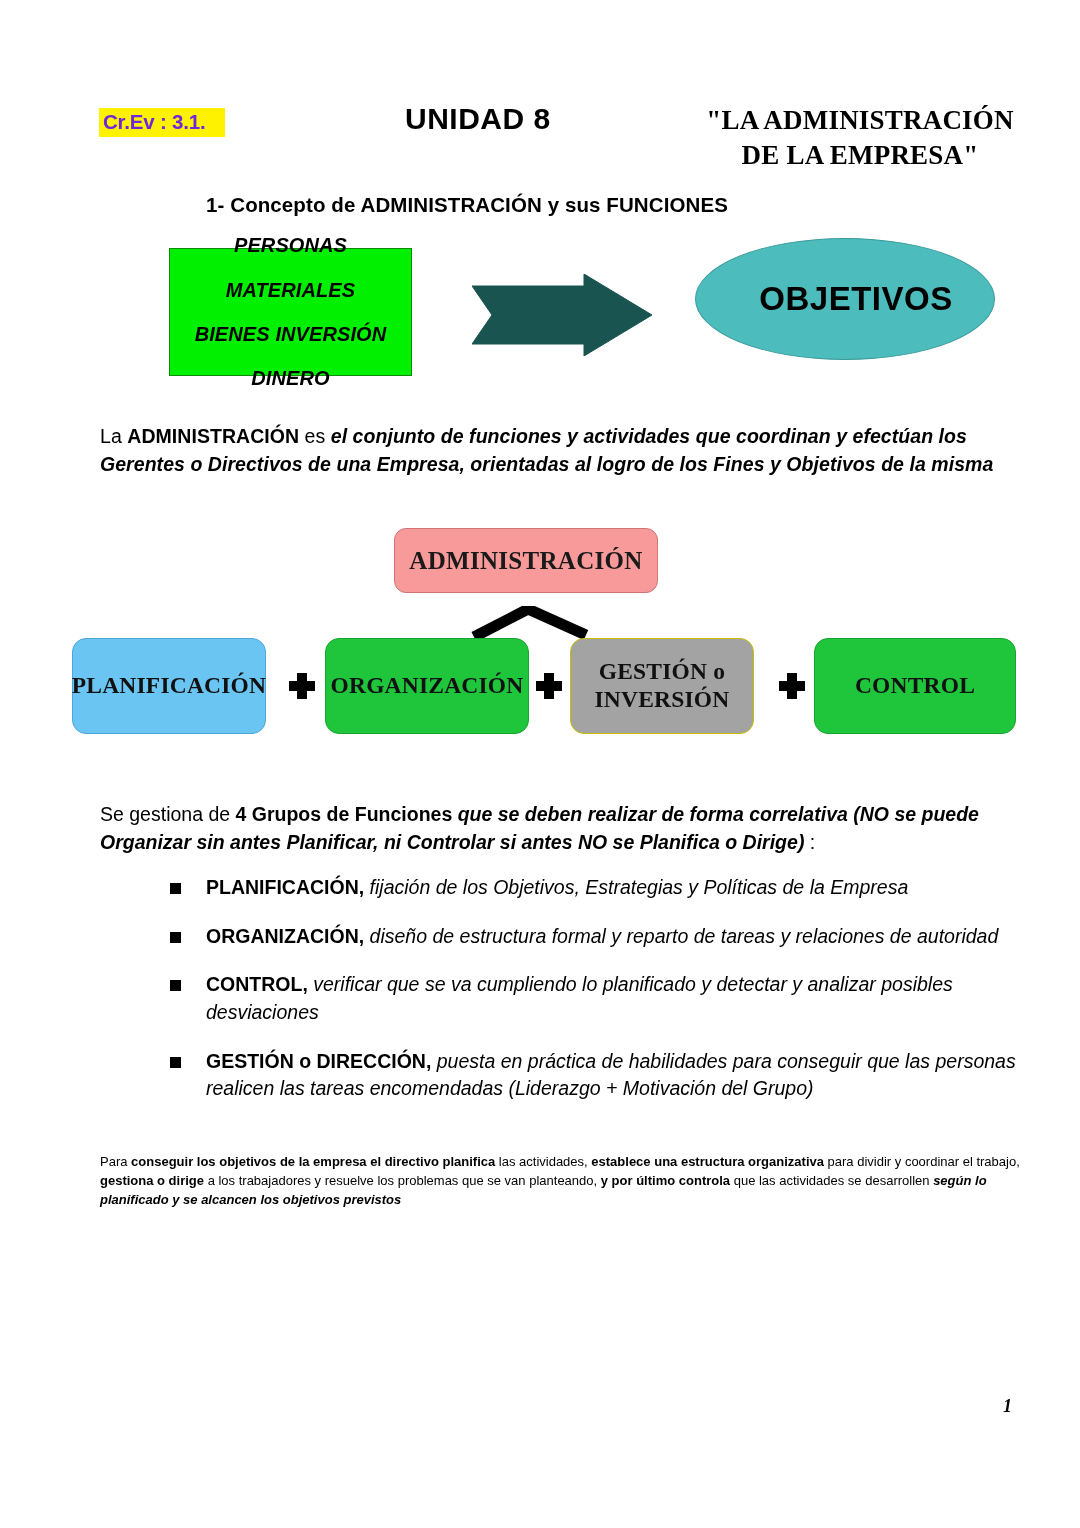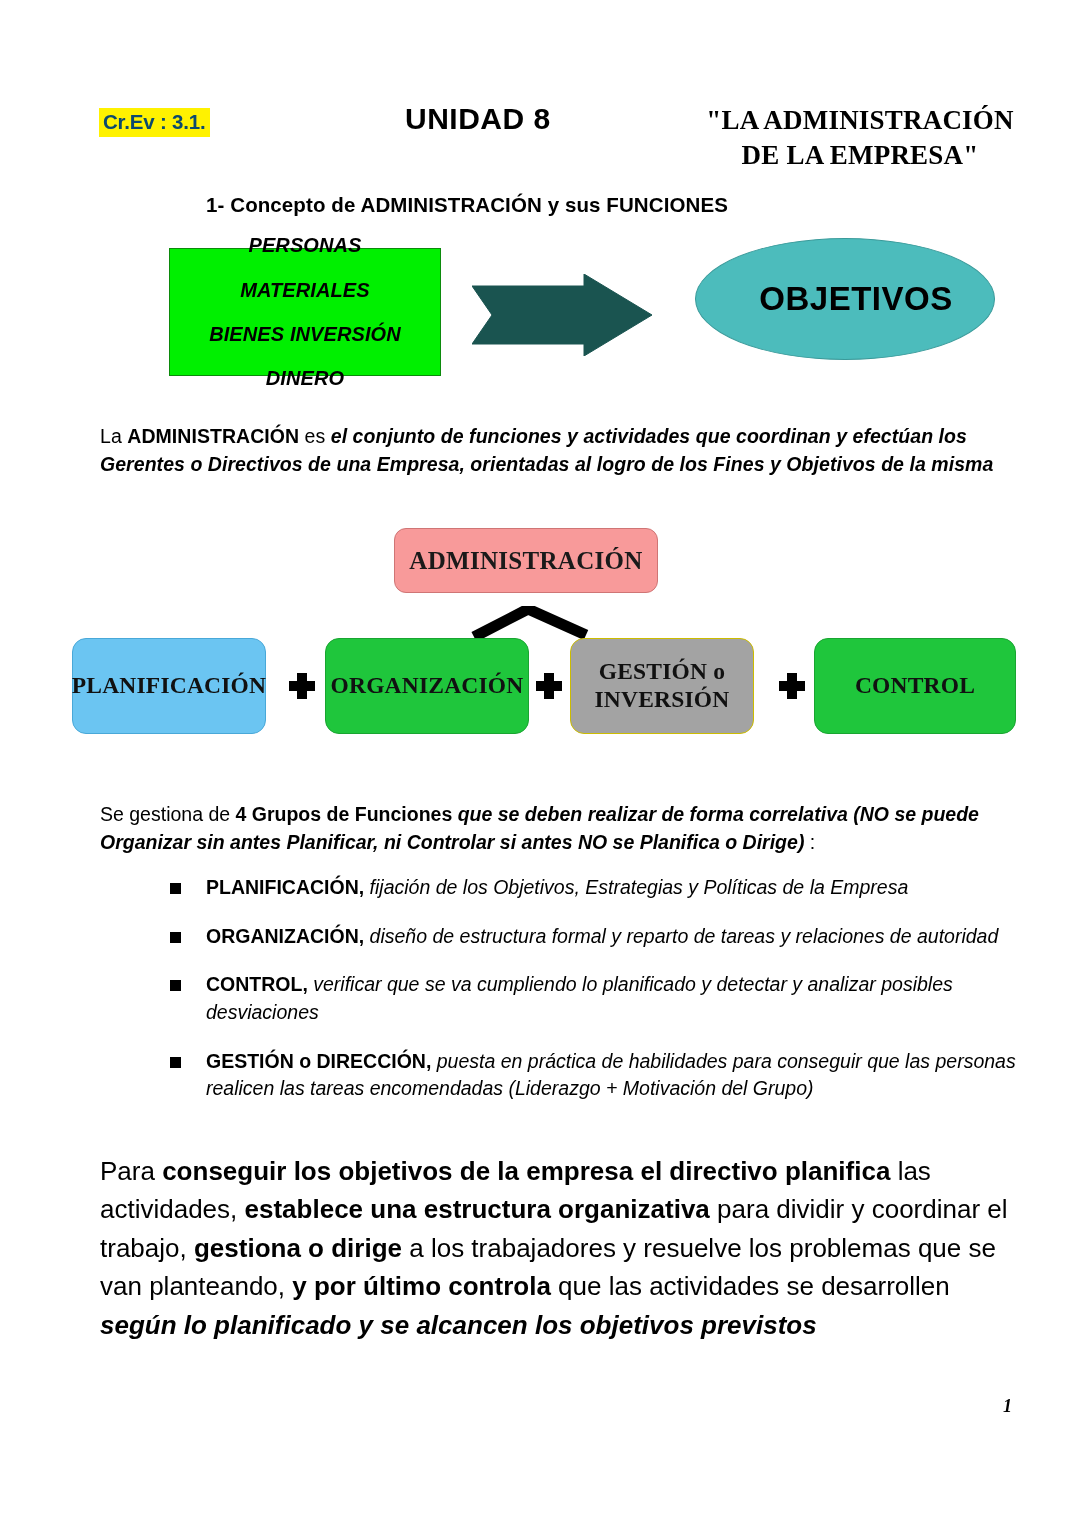--- a/index.html
+++ b/index.html
@@ -30,25 +30,25 @@
     top: 102px;
     left: 0;
     width: 1080px;
     height: 80px;
   }
   .creve {
     position: absolute;
     left: 99px;
     top: 6px;
     background: #fff200;
-    color: #0c4a6e;
+    color: #6d28d9;
     font-weight: bold;
     font-size: 20.5px;
     letter-spacing: -0.2px;
-    padding: 2px 5px 3px 4px;
+    padding: 2px 20px 3px 4px;
     line-height: 1.15;
     font-family: "Liberation Sans", sans-serif;
   }
   .unidad {
     position: absolute;
     left: 405px;
     top: 0px;
     font-size: 30px;
     font-weight: bold;
     letter-spacing: 0.5px;
@@ -77,21 +77,21 @@
     font-weight: bold;
     letter-spacing: 0.1px;
   }
 
   
   .diagram1 { position: absolute; left: 0; top: 238px; width: 1080px; height: 150px; }
   .resources-box {
     position: absolute;
     left: 169px;
     top: 10px;
-    width: 272px;
+    width: 243px;
     height: 128px;
     background: #00f000;
     border: 1px solid #0c8a0c;
     box-sizing: border-box;
     display: flex;
     flex-direction: column;
     align-items: center;
     justify-content: center;
     gap: 18px;
   }
@@ -245,21 +245,21 @@
     font-style: normal;
     font-weight: bold;
   }
 
   
   .closing {
     position: absolute;
     left: 100px;
     top: 1152px;
     width: 930px;
-    font-size: 26px;
+    font-size: 13px;
     line-height: 1.48;
   }
   .closing b { font-weight: bold; }
   .closing i { font-style: italic; font-weight: bold; }
 
   
   .page-number {
     position: absolute;
     right: 68px;
     top: 1396px;

